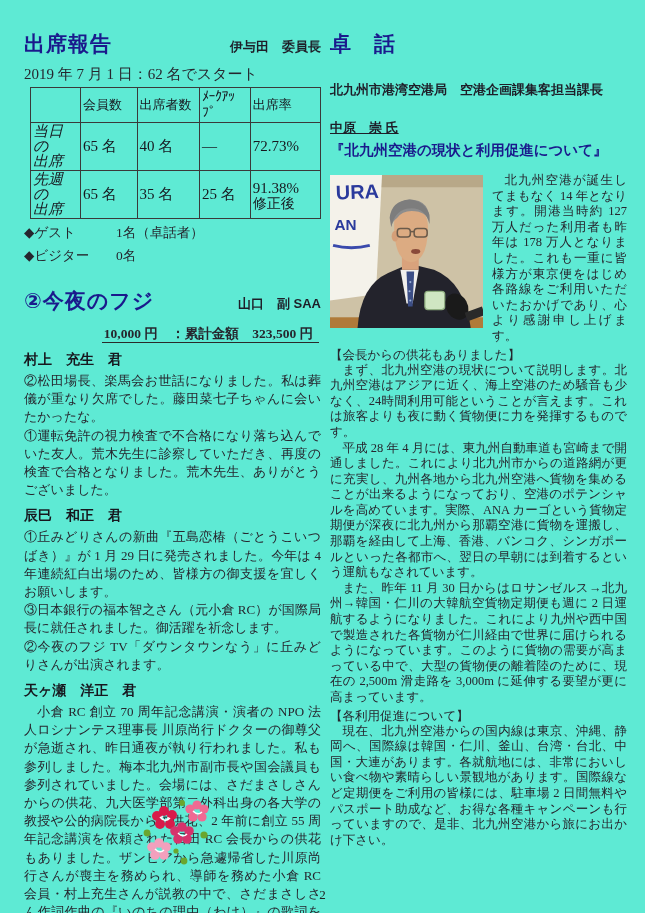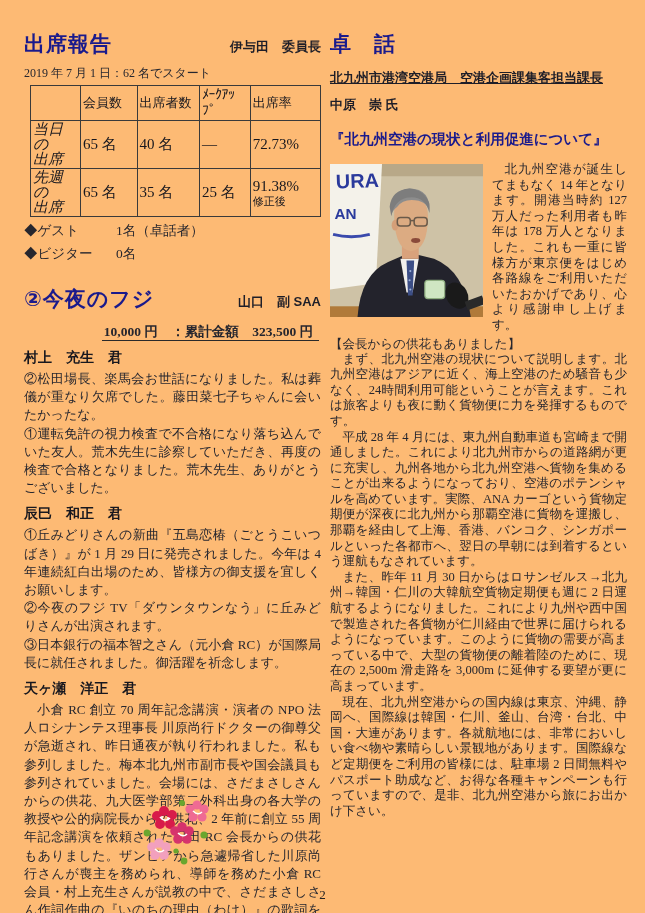--- a/index.html
+++ b/index.html
@@ -6,21 +6,21 @@
     --heading:#1a1a8c;
     --body:#26262e;
     --table-border:#3a3a3a;
   }
   *{margin:0;padding:0;box-sizing:border-box;}
   html,body{background:#888;}
   .page{
     position:relative;
     width:645px;height:913px;
     margin:0 auto;
-    background:#fdba74;
+    background:#5eead4;
     overflow:hidden;
     font-family:"Liberation Serif","DejaVu Serif",serif;
     color:var(--body);
   }
   .columns{
     display:flex;
     padding:30px 18px 0 24px;
     gap:9px;
   }
   .col{width:297px;}
@@ -32,42 +32,42 @@
     font-family:"Liberation Sans","DejaVu Sans",sans-serif;
     font-weight:bold;font-size:21px;color:var(--heading);
     letter-spacing:1px;
   }
   .head-right{
     font-family:"Liberation Sans","DejaVu Sans",sans-serif;
     font-weight:bold;font-size:13px;color:#1e1e28;
     padding-bottom:2px;
   }
   
-  .start-line{font-size:12px;margin-top:7px;}
+  .start-line{font-size:15px;margin-top:7px;}
   table.att{
     border-collapse:collapse;margin:3px 0 0 6px;
     font-size:13px;color:#17171e;
   }
   table.att th,table.att td{
     border:1.2px solid var(--table-border);
     text-align:left;vertical-align:middle;
     padding:1px 2px;
     margin-left:10px;
   }
   table.att th{font-weight:normal;height:23px;}
   table.att td{height:41px;font-size:15px;}
   .cell-label{font-size:12.5px;line-height:15px;width:56px;font-style:italic;}
   .col-members{width:64px;}
   .col-att{width:71px;}
   .col-makeup{width:57px;}
   .col-rate{width:74px;}
   .makeup-head{font-size:14px;letter-spacing:-0.5px;}
-  .rate-note{display:block;font-size:11px;line-height:13px;}
+  .rate-note{display:block;font-size:14px;line-height:13px;}
   .guest-row{display:flex;font-size:13.5px;margin-top:5px;}
-  .guest-row .g-label{width:92px;font-family:Liberation Serif, serif;}
+  .guest-row .g-label{width:92px;}
   
   .nikoniko-head{margin-top:22px;}
   .amount-line{
     text-align:right;margin:10px 2px 2px 0;
     font-size:13.5px;font-weight:bold;
   }
   .amount-line span{
     border-bottom:1.3px solid #2a2a2a;
     padding:0 6px 1px 2px;
   }
@@ -78,26 +78,26 @@
   }
   .col-left p.body{
     font-size:13px;line-height:18.2px;text-align:justify;
   }
   .col-left p.body.indent{text-indent:1em;}
   
   .speaker-org,.speaker-name{
     font-family:"Liberation Sans","DejaVu Sans",sans-serif;
     font-weight:bold;font-size:13px;color:#1e1e28;
   }
-  .speaker-org{margin-top:11px;text-decoration:underline;}
-  .speaker-name{margin-top:9px;}
+  .speaker-org{margin-top:23px;}
+  .speaker-name{margin-top:20px;text-decoration:underline;}
   .talk-title{
     font-family:"Liberation Sans","DejaVu Sans",sans-serif;
     font-weight:bold;font-size:14.5px;color:var(--heading);
-    margin-top:16px;
+    margin-top:4px;
   }
   .talk-body{margin-top:13px;}
   .photo{
     float:left;width:153px;height:153px;
     margin:2px 9px 4px 0;
     background:#c9bba0;
   }
   .col-right p.body{
     font-size:12.5px;line-height:15.6px;text-align:justify;
   }
@@ -182,22 +182,22 @@
       <div class="amount-line">
         <span>10,000 円　：累計金額　323,500 円</span>
       </div>
 
       <div class="donor-name">村上　充生　君</div>
       <p class="body">②松田場長、楽馬会お世話になりました。私は葬儀が重なり欠席でした。藤田菜七子ちゃんに会いたかったな。</p>
       <p class="body">①運転免許の視力検査で不合格になり落ち込んでいた友人。荒木先生に診察していただき、再度の検査で合格となりました。荒木先生、ありがとうございました。</p>
 
       <div class="donor-name">辰巳　和正　君</div>
       <p class="body">①丘みどりさんの新曲『五島恋椿（ごとうこいつばき）』が 1 月 29 日に発売されました。今年は 4 年連続紅白出場のため、皆様方の御支援を宜しくお願いします。</p>
+      <p class="body">③日本銀行の福本智之さん（元小倉 RC）が国際局長に就任されました。御活躍を祈念します。</p>
       <p class="body">②今夜のフジ TV「ダウンタウンなう」に丘みどりさんが出演されます。</p>
-      <p class="body">③日本銀行の福本智之さん（元小倉 RC）が国際局長に就任されました。御活躍を祈念します。</p>
 
       <div class="donor-name">天ヶ瀬　洋正　君</div>
       <p class="body indent">小倉 RC 創立 70 周年記念講演・演者の NPO 法人ロシナンテス理事長 川原尚行ドクターの御尊父が急逝され、昨日通夜が執り行われました。私も参列しました。梅本北九州市副市長や国会議員も参列されていました。会場には、さだまさしさんからの供花、九大医学部第二外科出身の各大学の教授や公的病院長からの供花、2 年前に創立 55 周年記念講演を依頼された日田 RC 会長からの供花もありました。ザンビアから急遽帰省した川原尚行さんが喪主を務められ、導師を務めた小倉 RC 会員・村上充生さんが説教の中で、さだまさしさん作詞作曲の『いのちの理由（わけ）』の歌詞を朗読、川原さんの涙の挨拶となりました。とても感動的でした。</p>
 
     </div>
 
     <div class="col col-right">
 
       <div class="section-head">
         <span class="big-head">卓　話</span>
@@ -250,20 +250,21 @@
             <rect x="88" y="90" width="12" height="6" fill="#2a2a2a" transform="rotate(-20 88 90)"></rect>
           </svg>
         </div>
         <p class="body indent">北九州空港が誕生してまもなく 14 年となります。開港当時約 127 万人だった利用者も昨年は 178 万人となりました。これも一重に皆様方が東京便をはじめ各路線をご利用いただいたおかげであり、心より感謝申し上げます。</p>
 
         <div class="sec-head">【会長からの供花もありました】</div>
         <p class="body indent">まず、北九州空港の現状について説明します。北九州空港はアジアに近く、海上空港のため騒音も少なく、24時間利用可能ということが言えます。これは旅客よりも夜に動く貨物便に力を発揮するものです。</p>
         <p class="body indent">平成 28 年 4 月には、東九州自動車道も宮崎まで開通しました。これにより北九州市からの道路網が更に充実し、九州各地から北九州空港へ貨物を集めることが出来るようになっており、空港のポテンシャルを高めています。実際、ANA カーゴという貨物定期便が深夜に北九州から那覇空港に貨物を運搬し、那覇を経由して上海、香港、バンコク、シンガポールといった各都市へ、翌日の早朝には到着するという運航もなされています。</p>
         <p class="body indent">また、昨年 11 月 30 日からはロサンゼルス→北九州→韓国・仁川の大韓航空貨物定期便も週に 2 日運航するようになりました。これにより九州や西中国で製造された各貨物が仁川経由で世界に届けられるようになっています。このように貨物の需要が高まっている中で、大型の貨物便の離着陸のために、現在の 2,500m 滑走路を 3,000m に延伸する要望が更に高まっています。</p>
 
+        <div class="sec-head">【各利用促進について】</div>
         <p class="body indent">現在、北九州空港からの国内線は東京、沖縄、静岡へ、国際線は韓国・仁川、釜山、台湾・台北、中国・大連があります。各就航地には、非常においしい食べ物や素晴らしい景観地があります。国際線など定期便をご利用の皆様には、駐車場 2 日間無料やパスポート助成など、お得な各種キャンペーンも行っていますので、是非、北九州空港から旅にお出かけ下さい。</p>
       </div>
     </div>
   </div>
 
   <div class="flowers">
     <svg width="78" height="74" viewBox="0 0 78 74" xmlns="http://www.w3.org/2000/svg">
       <g>
         <g fill="#d81b4a">
           <circle cx="22" cy="16" r="5"></circle>

